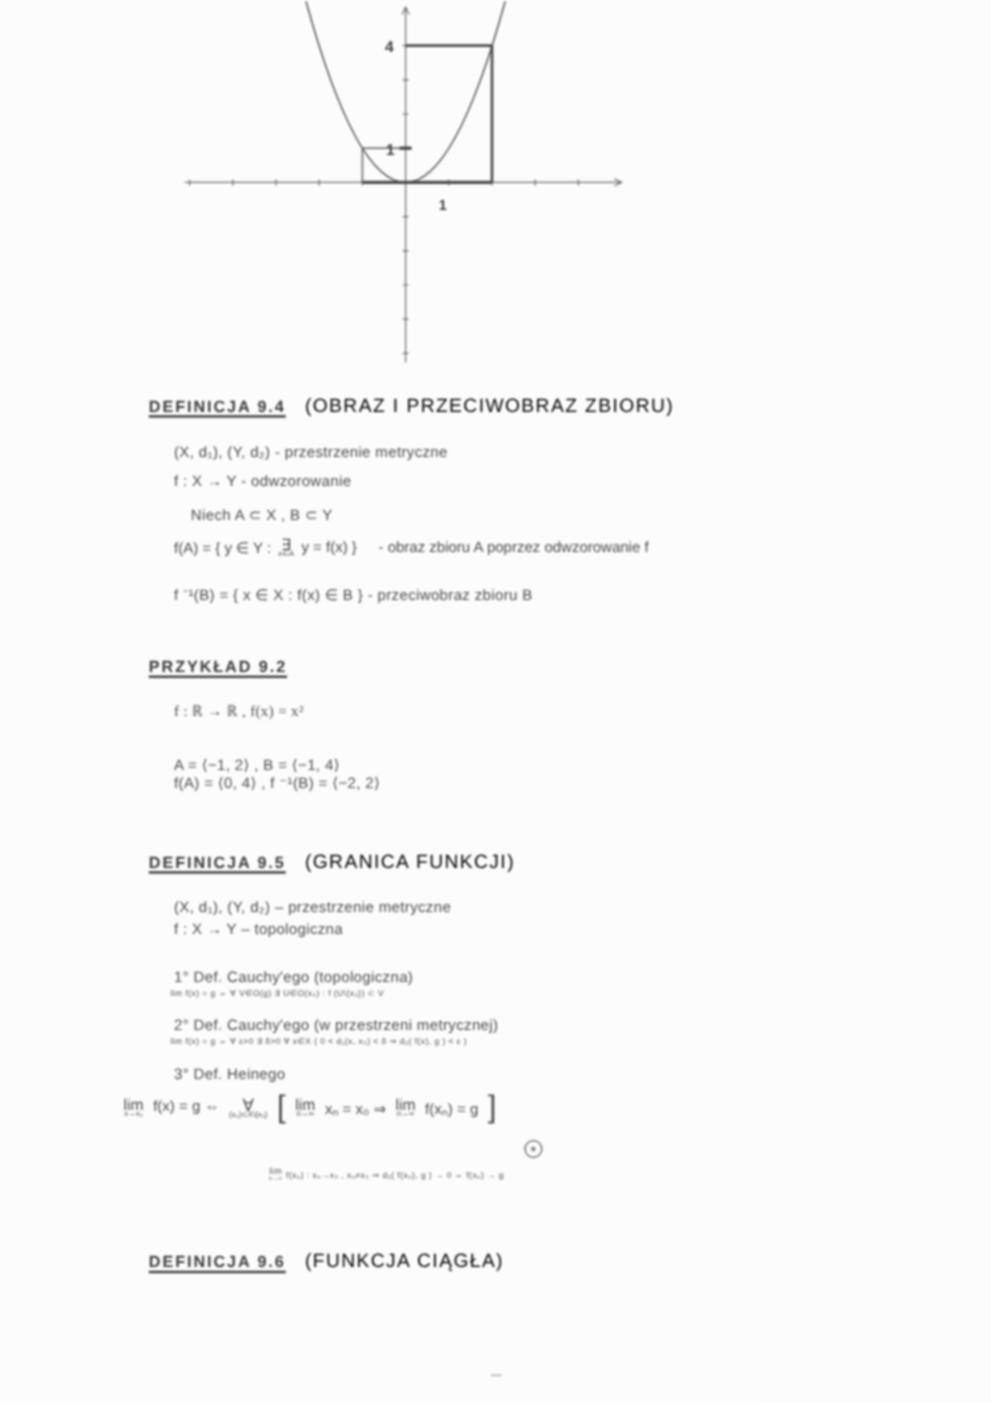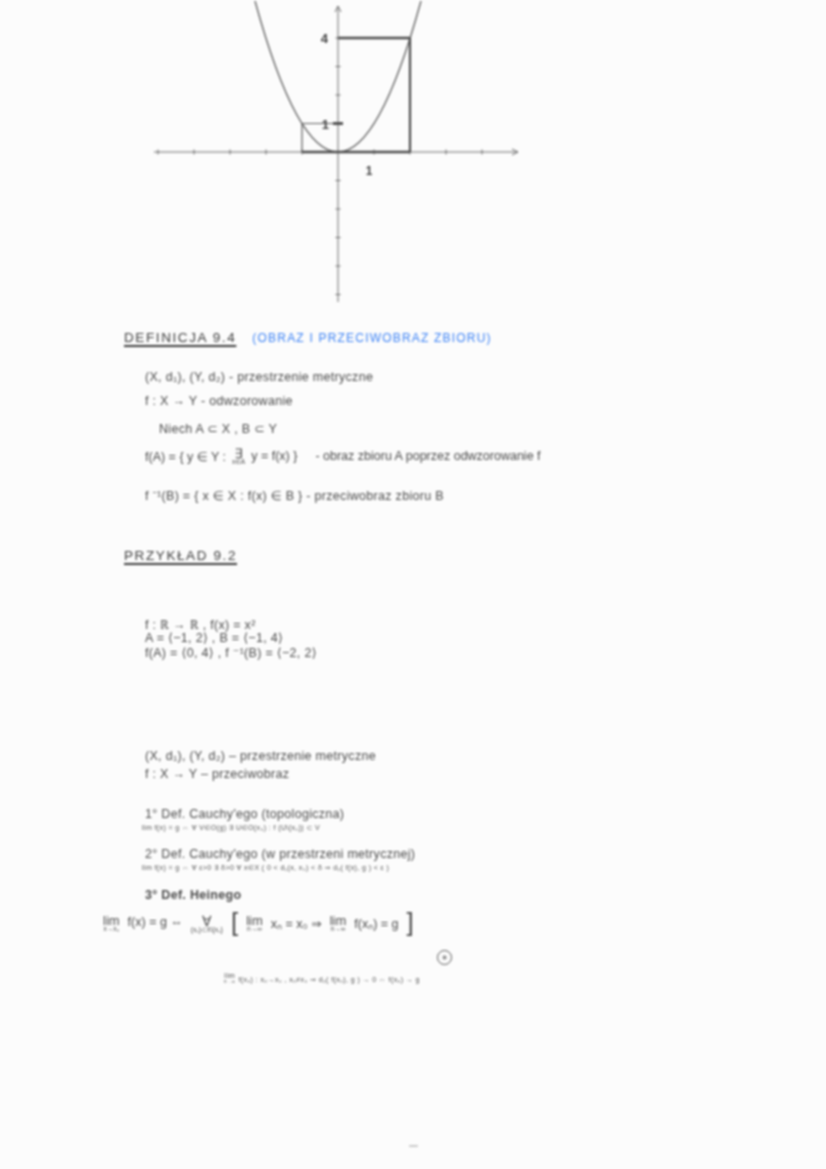--- a/index.html
+++ b/index.html
@@ -3,23 +3,23 @@
 <meta charset="utf-8">
 <style>
   html,body{margin:0;padding:0;background:#ffffff;}
   .page{
     position:relative;width:826px;height:1169px;background:#fcfcfc;
     overflow:hidden;font-family:"Liberation Sans",sans-serif;color:#464646;
   }
   .scan{position:absolute;inset:0;filter:blur(0.85px);}
   .abs{position:absolute;white-space:nowrap;}
   .heading{display:flex;gap:16px;align-items:baseline;}
-  .htitle{font-weight:normal;text-decoration:underline;text-underline-offset:3px;
+  .htitle{font-weight:bold;text-decoration:underline;text-underline-offset:3px;
     text-decoration-thickness:1.5px;letter-spacing:1.6px;font-size:13.5px;color:#3b3b3b;padding-left:24px;}
-  .hsub{font-size:12px;letter-spacing:1.2px;color:#3b82f6;}
+  .hsub{font-size:16px;letter-spacing:1.2px;color:#000000;}
   .tline{font-size:12.5px;color:#4a4a4a;letter-spacing:0.3px;}
   .frow{display:flex;align-items:center;gap:6px;font-size:12.5px;color:#4a4a4a;text-align:right;}
   .mstack{display:inline-flex;flex-direction:column;align-items:center;line-height:1;}
   .mmain{font-size:13px;}
   .msub{font-size:6.5px;margin-top:-1px;letter-spacing:0;}
   .bigb{font-size:26px;font-weight:300;line-height:0.8;color:#4a4a4a;margin-top:-2px;}
   .smudge{filter:blur(0.55px);font-size:7px;letter-spacing:0.4px;color:#4f4f4f;}
   .fnrow{display:flex;align-items:flex-end;gap:3px;}
   .fnmain{font-size:7.5px;line-height:1;}
   .fnsub{font-size:4.5px;line-height:1;}
@@ -76,34 +76,38 @@
       </span>
       <span>y = f(x) }</span>
       <span style="margin-left:12px;">-  obraz zbioru  A  poprzez odwzorowanie  f</span>
     </div>
 
     <div class="abs tline" style="left:145px;top:487px;">f ⁻¹(B) = { x ∈ X :  f(x) ∈ B }   -  przeciwobraz zbioru  B</div>
 
     <div class="abs heading" style="left:100px;top:548px;align-items:flex-end;">
       <span class="htitle">PRZYKŁAD 9.2</span>
     </div>
-    <div class="abs tline" style="left:145px;top:616px;">f : ℝ → ℝ ,   f(x) = x²</div>
+    <div class="abs tline" style="left:145px;top:584px;font-family:Liberation Serif, serif;">f : ℝ → ℝ ,   f(x) = x²</div>
     <div class="abs tline" style="left:145px;top:630px;">A = ⟨−1, 2⟩ ,   B = ⟨−1, 4⟩</div>
     <div class="abs tline" style="left:145px;top:645px;">f(A) = ⟨0, 4⟩ ,   f ⁻¹(B) = ⟨−2, 2⟩</div>
 
+    <div class="abs heading" style="left:100px;top:710px;">
+      <span class="htitle">DEFINICJA 9.5</span>
+      <span class="hsub">(GRANICA FUNKCJI)</span>
+    </div>
     <div class="abs tline" style="left:145px;top:749px;">(X, d₁), (Y, d₂)  –  przestrzenie metryczne</div>
-    <div class="abs tline" style="left:145px;top:767px;">f : X → Y  –  przeciwobraz</div>
+    <div class="abs tline" style="left:145px;top:767px;">f : X → Y  –  topologiczna</div>
 
     <div class="abs tline" style="left:145px;top:807px;">1°  Def. Cauchy'ego (topologiczna)</div>
     <div class="abs smudge" style="left:142px;top:824px;">lim f(x) = g  ⇔  ∀ V∈O(g)  ∃ U∈O(x₀) :  f (U\{x₀}) ⊂ V</div>
 
     <div class="abs tline" style="left:145px;top:847px;">2°  Def. Cauchy'ego (w przestrzeni metrycznej)</div>
     <div class="abs smudge" style="left:142px;top:864px;">lim f(x) = g  ⇔  ∀ ε&gt;0  ∃ δ&gt;0  ∀ x∈X  ( 0 &lt; d₁(x, x₀) &lt; δ  ⇒  d₂( f(x), g ) &lt; ε )</div>
 
-    <div class="abs tline" style="left:145px;top:888px;font-weight:bold;">3°  Def. Heinego</div>
+    <div class="abs tline" style="left:145px;top:888px;">3°  Def. Heinego</div>
 
     <div class="abs frow" style="left:103px;top:914px;gap:8px;align-items:flex-start;">
       <span class="mstack">
         <span class="mmain">lim</span>
         <span class="msub">x→x₀</span>
       </span>
       <span style="padding-top:1px;">f(x) = g   ⇔</span>
       <span class="mstack">
         <span class="mmain" style="font-size:14px;">∀</span>
         <span class="msub">(xₙ)⊂X\{x₀}</span>
@@ -127,16 +131,20 @@
     </div>
 
     <div class="abs smudge fnrow" style="left:224px;top:972px;">
       <span class="mstack">
         <span class="fnmain">lim</span>
         <span class="fnsub">n→∞</span>
       </span>
       <span>f(xₙ) :  xₙ→x₀ ,  xₙ≠x₀  ⇒  d₂( f(xₙ), g ) → 0  ⇔  f(xₙ) → g</span>
     </div>
 
+    <div class="abs heading" style="left:100px;top:1043px;">
+      <span class="htitle">DEFINICJA 9.6</span>
+      <span class="hsub">(FUNKCJA CIĄGŁA)</span>
+    </div>
 
     <div class="abs artifact" style="left:409px;top:1145px;"></div>
   </div>
 </div>
 
 </body></html>

